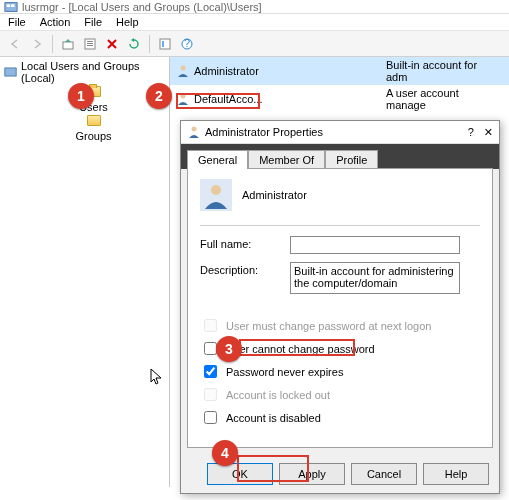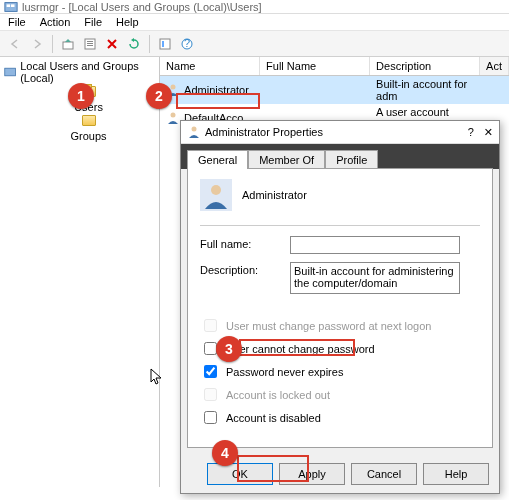--- a/index.html
+++ b/index.html
@@ -141,26 +141,20 @@
       <span class="folder-icon open"></span>
       <span>Users</span>
     </div>
     <div class="tree-item">
       <span class="folder-icon"></span>
       <span>Groups</span>
     </div>
   </div>
 
   <div style="flex:1;">
-    <div class="listhdr">
-      <div class="col name">Name</div>
-      <div class="col full">Full Name</div>
-      <div class="col desc">Description</div>
-      <div class="col act">Act</div>
-    </div>
     <div class="row sel">
       <div class="col name">
         <svg class="user-icon" viewBox="0 0 14 14">
             <circle cx="7" cy="4" r="2.5" fill="#e8c9a0"></circle>
             <path d="M2 13 Q7 7 12 13 Z" fill="#3b6fa8"></path>
           </svg>
         <span>Administrator</span>
       </div>
       <div class="col full">
           <span></span>

